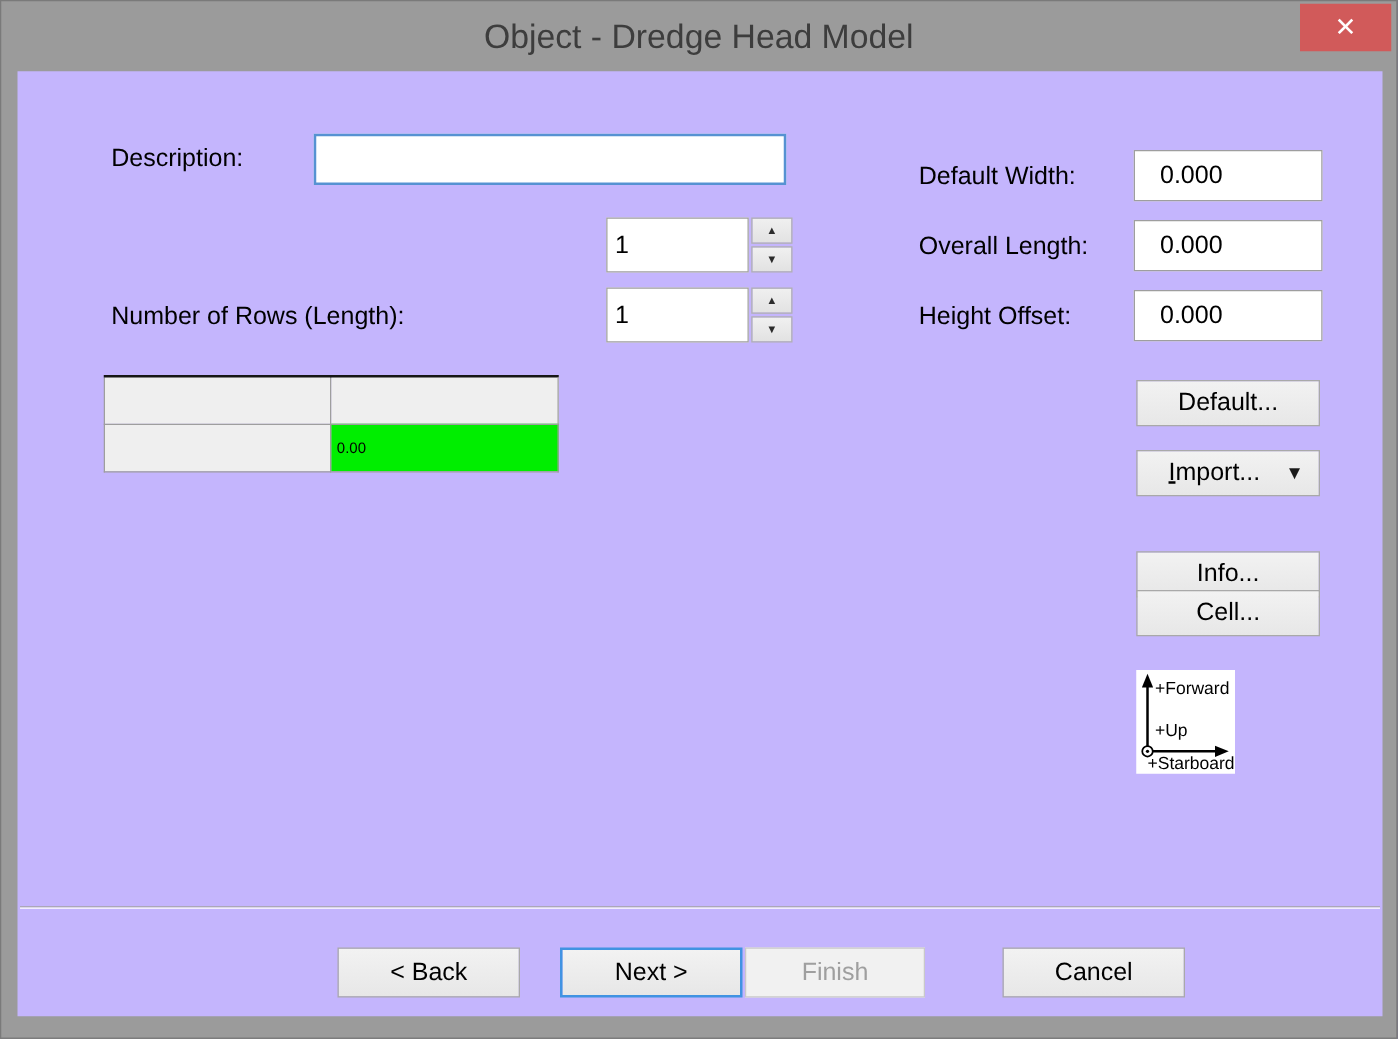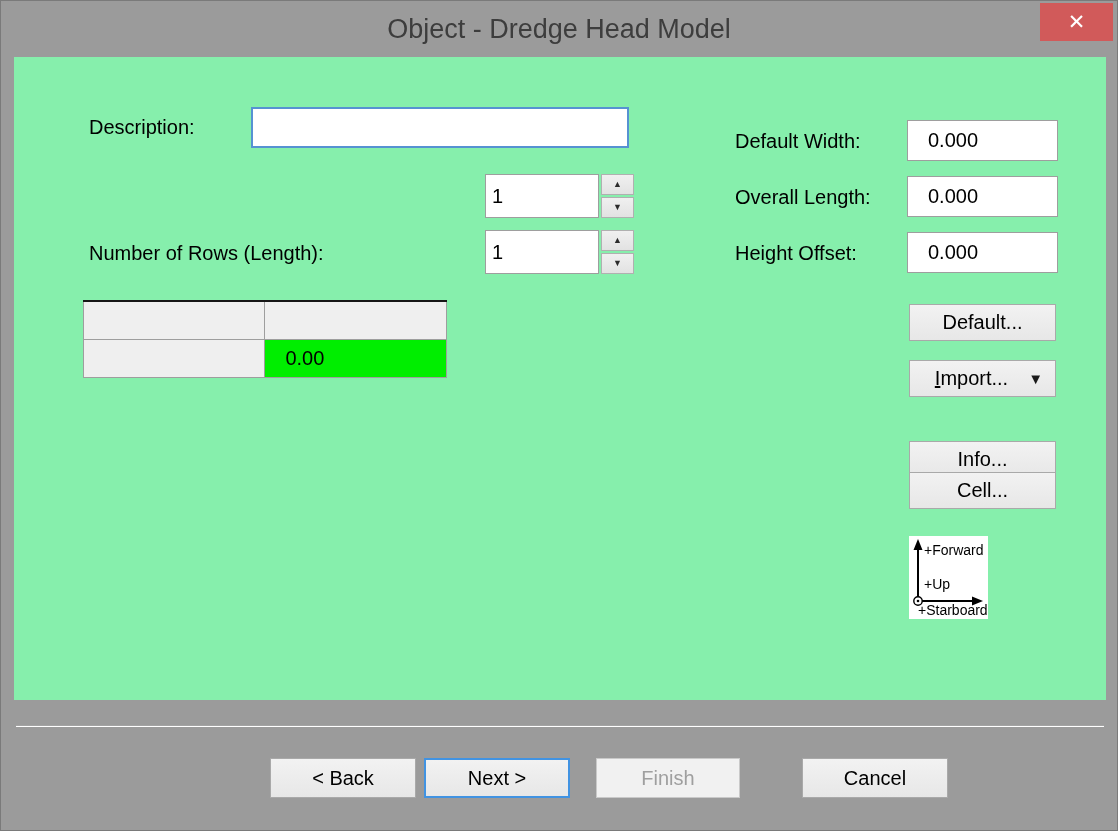--- a/index.html
+++ b/index.html
@@ -24,22 +24,22 @@
   }
   .close-btn {
     position: absolute; left: 1039px; top: 2px; width: 73px; height: 38px;
     background: #d15a5a; color: #ffffff;
     display: flex; align-items: center; justify-content: center;
     font-size: 21px; cursor: pointer;
   }
 
   
   .content {
-    position: absolute; left: 13px; top: 56px; width: 1092px; height: 643px;
-    background: #86efac;
+    position: absolute; left: 13px; top: 56px; width: 1092px; height: 756px;
+    background: #c4b5fd;
   }
 
   .lbl {
     position: absolute; font-size: 20px; color: #000;
     white-space: nowrap; line-height: 24px;
   }
 
   .txt-input {
     position: absolute; background: #fff; border: 1px solid #9e9e9e;
     font-family: "Liberation Sans", sans-serif;
@@ -64,21 +64,21 @@
   
   .grid-table {
     position: absolute; left: 69px; top: 243px; width: 364px;
     border-collapse: collapse;
     border-top: 2px solid #161616;
   }
   .grid-table td {
     width: 182px; height: 38px;
     border: 1px solid #9e9e9e;
     background: #efefef;
-    font-size: 20px; color: #000; padding: 0 0 0 20px;
+    font-size: 12px; color: #000; padding: 0 0 0 4px;
   }
   .grid-table td.cell-selected { background: #00ee00; }
 
   
   .side-btn {
     position: absolute; left: 895px; width: 147px; height: 37px;
     background: linear-gradient(#f2f2f2, #e7e7e7);
     border: 1px solid #a9a9a9;
     font-size: 20px; color: #000;
     display: flex; align-items: center; justify-content: center;
@@ -113,21 +113,21 @@
 
   
   .wiz-btn {
     position: absolute; top: 701px; height: 40px;
     background: linear-gradient(#f2f2f2, #e7e7e7);
     border: 1px solid #a9a9a9;
     font-size: 20px; color: #000;
     display: flex; align-items: center; justify-content: center;
     cursor: pointer;
   }
-  .wiz-btn.default-focus { border: 2px solid #4193e2; }
+  .wiz-btn.default-focus { border: 2px solid #4193e2; margin-left: 24px; }
   .wiz-btn:disabled,
   .wiz-btn.disabled {
     color: #9f9f9f; background: #f1f1f1; border: 1px solid #c9c9c9;
     cursor: default;
   }
 </style>
 </head>
 <body>
 
 <div class="window">

